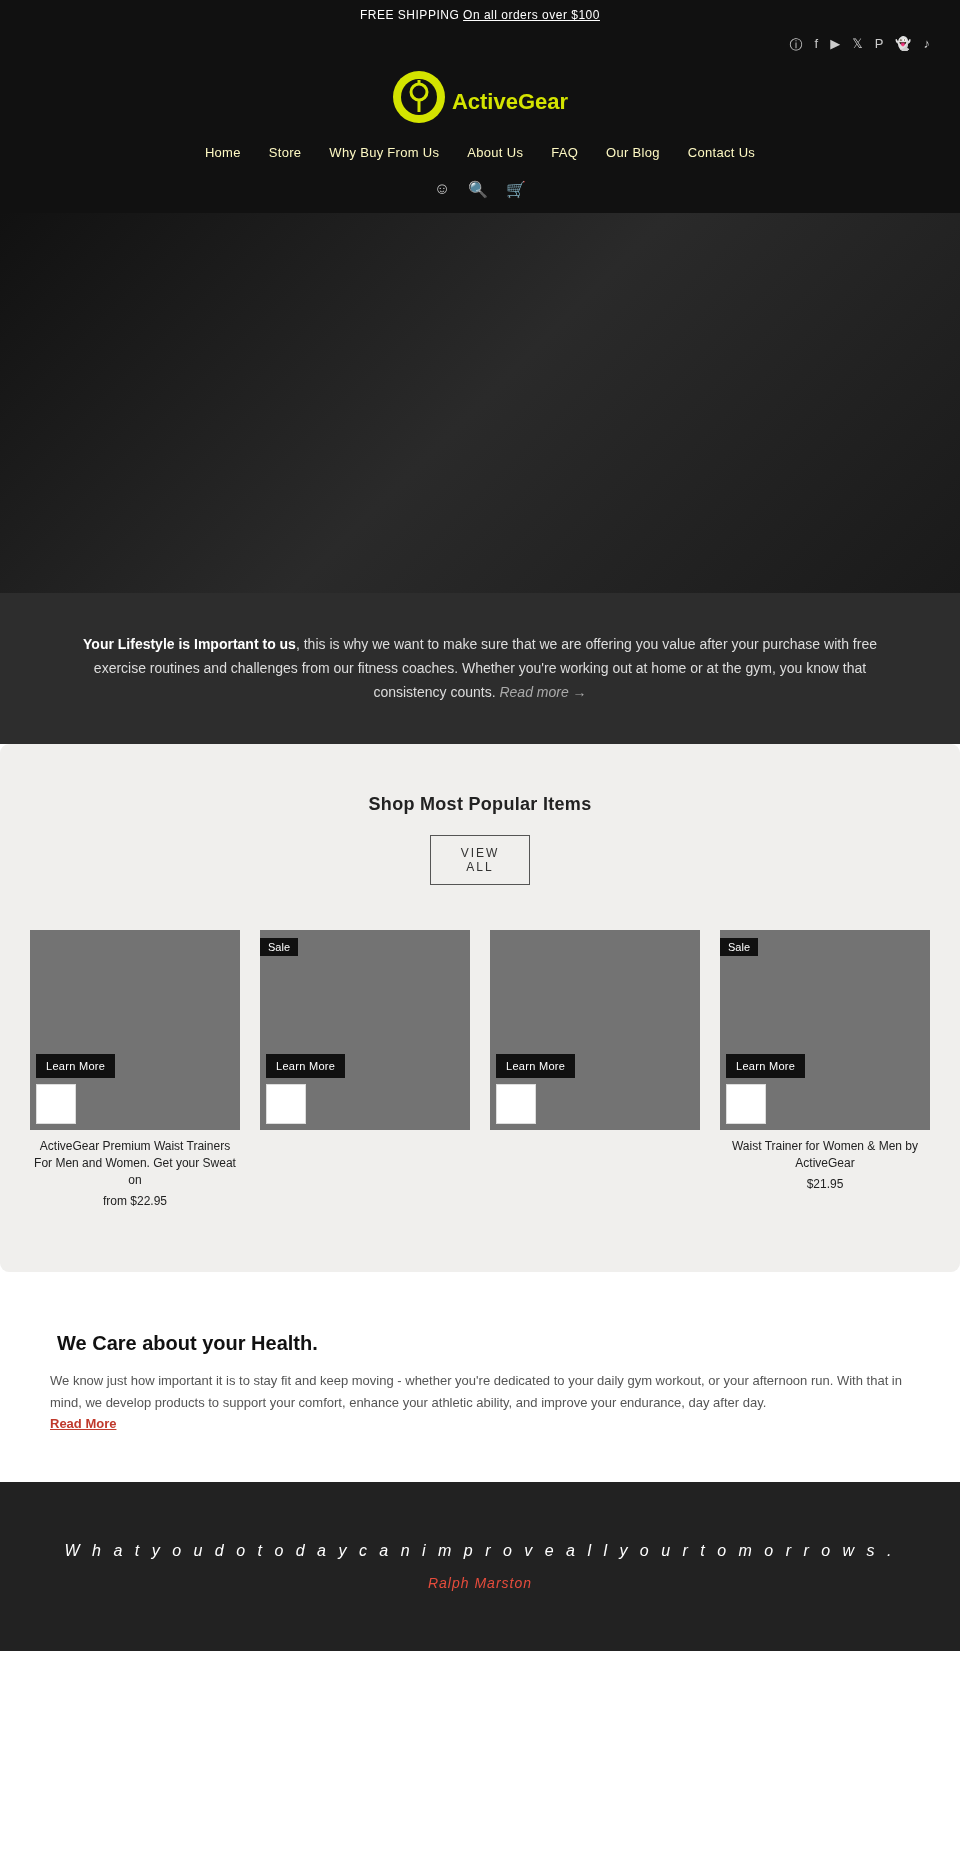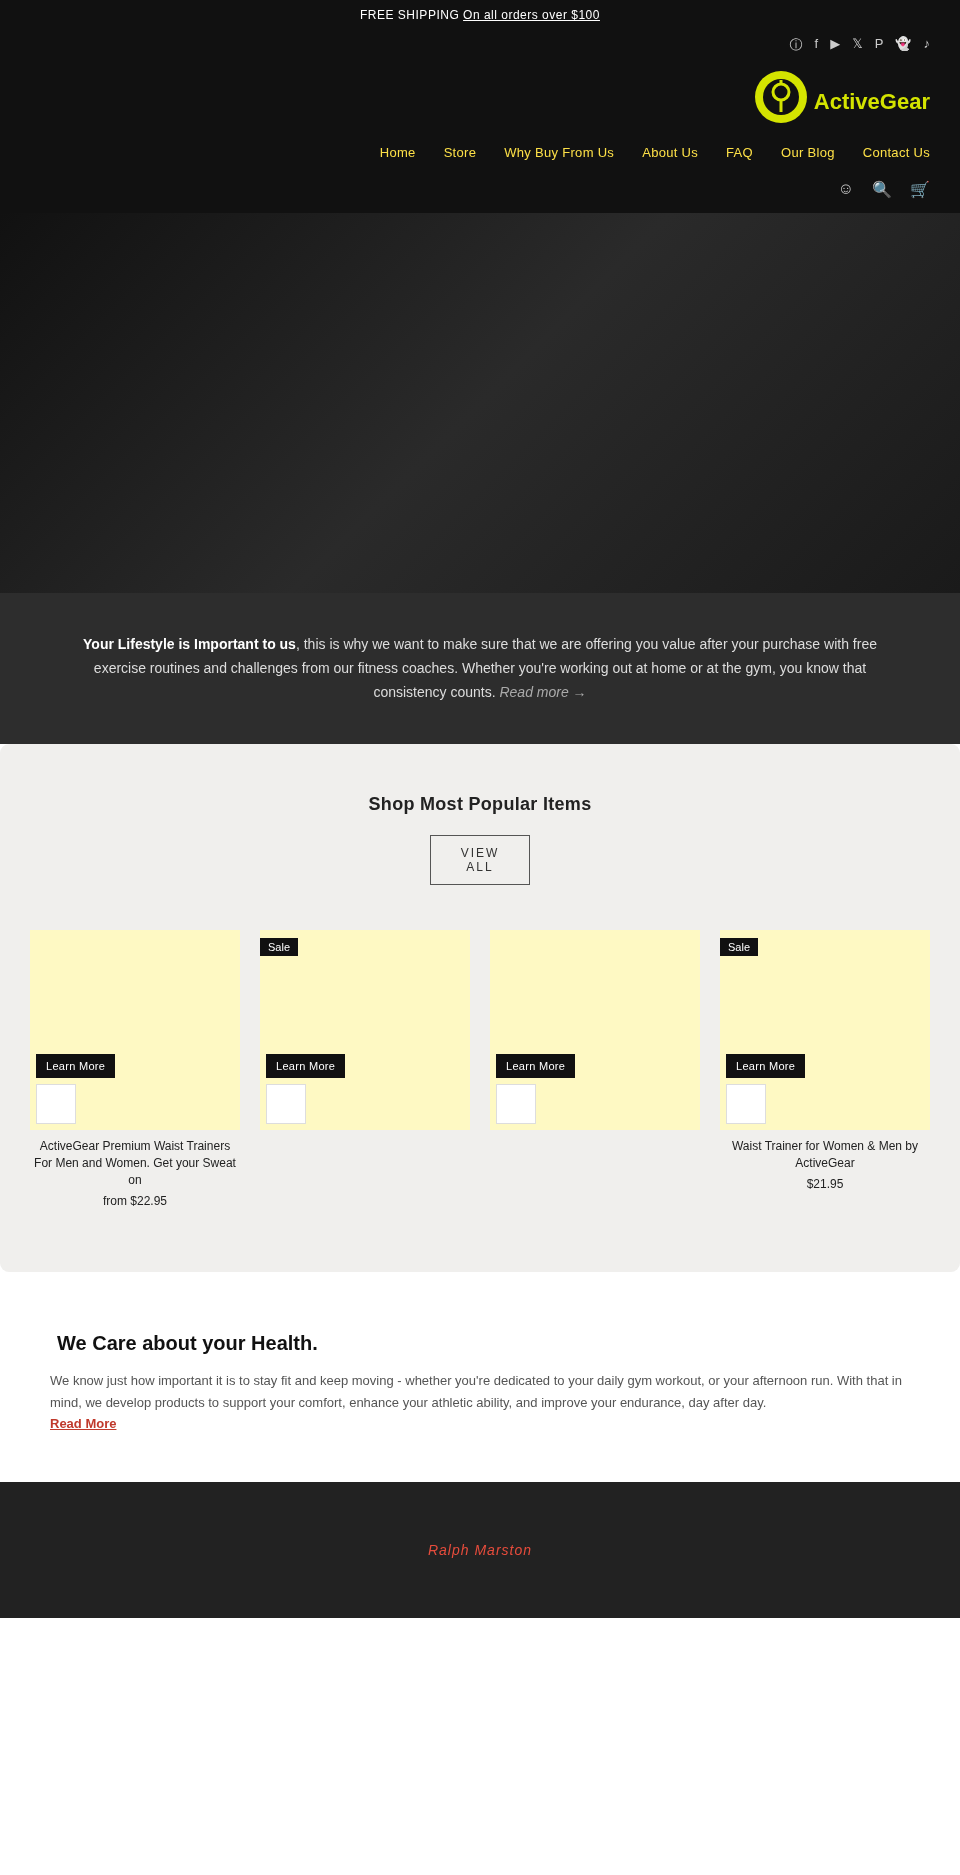--- a/index.html
+++ b/index.html
@@ -28,21 +28,21 @@
       color: #ccc;
       font-size: 13px;
       cursor: pointer;
     }
 
     
     header {
       background: #111;
       display: flex;
       flex-direction: column;
-      align-items: flex-end;
+      align-items: center;
       padding: 10px 30px 0 30px;
     }
     .logo-area {
       display: flex;
       align-items: center;
       margin-bottom: 10px;
     }
     .logo-icon {
       width: 55px;
       height: 55px;
@@ -56,21 +56,21 @@
       margin-top: 8px;
     }
     .logo-text span { color: #d4e400; font-weight: 700; }
 
     nav {
       display: flex;
       gap: 28px;
       padding: 10px 0;
     }
     nav a {
-      color: #fde047;
+      color: #fef9c3;
       text-decoration: none;
       font-size: 13px;
       letter-spacing: 0.3px;
       cursor: pointer;
     }
 
     .header-icons {
       display: flex;
       gap: 18px;
       padding: 10px 0 14px 0;
@@ -143,21 +143,21 @@
       margin-top: 10px;
     }
     .product-card {
       background: #f0efed;
       display: flex;
       flex-direction: column;
       position: relative;
     }
     .product-image-area {
       position: relative;
-      background: #fef9c3;
+      background: #737373;
       width: 100%;
       height: 200px;
       display: flex;
       align-items: flex-end;
       justify-content: flex-start;
       overflow: hidden;
     }
     .sale-badge {
       position: absolute;
       top: 8px;
@@ -384,14 +384,15 @@
 
 <div class="welcome-section">
   <div class="care-block">
     <h3 class="care-title">We Care about your Health.</h3>
     <p class="care-text">We know just how important it is to stay fit and keep moving - whether you're dedicated to your daily gym workout, or your afternoon run. With that in mind, we develop products to support your comfort, enhance your athletic ability, and improve your endurance, day after day.</p>
     <a class="read-more-link">Read More</a>
   </div>
 </div>
 
 <div class="quote-section">
+  <p class="quote-text">W h a t   y o u   d o   t o d a y   c a n   i m p r o v e   a l l   y o u r   t o m o r r o w s .</p>
   <p class="quote-author">Ralph Marston</p>
 </div>
 
 </body></html>

